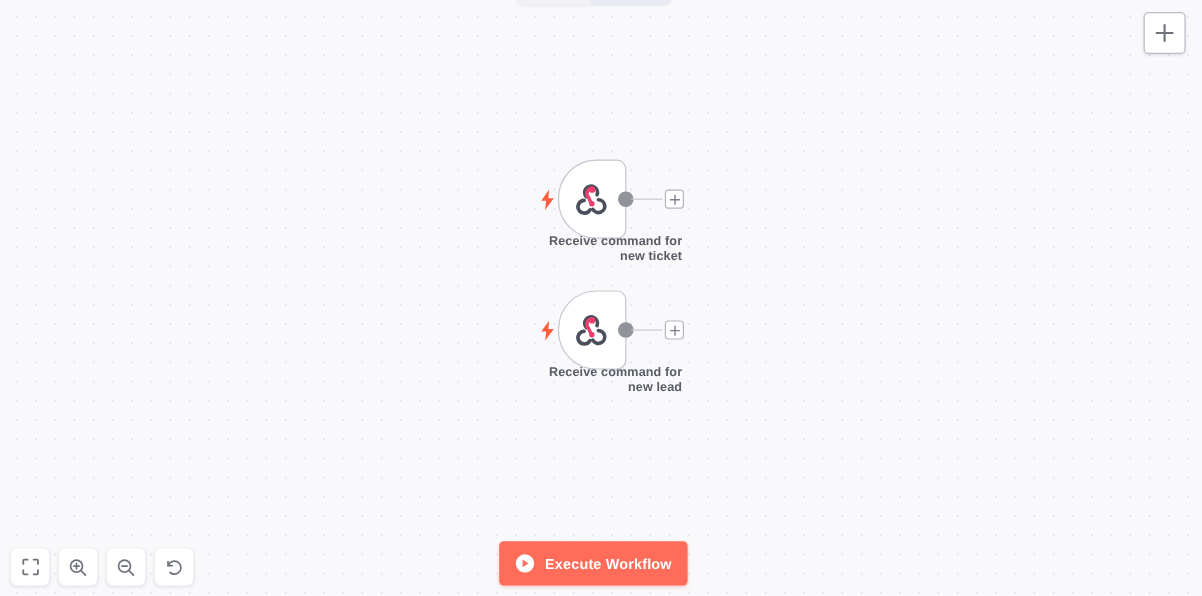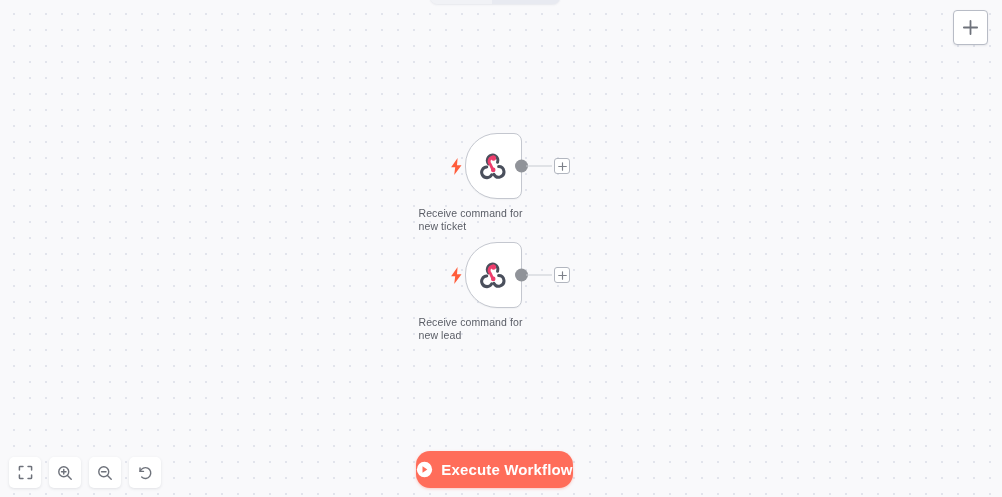--- a/index.html
+++ b/index.html
@@ -98,28 +98,28 @@
     width:16px; height:16px;
     background:#ffffff;
     border:1px solid #b2b6bf;
     border-radius:3px;
     cursor:pointer;
     display:flex; align-items:center; justify-content:center;
   }
 
   .node-label {
     position:absolute;
-    left:50%; top:74px;
+    left:50%; top:62px;
     transform:translateX(-50%);
     width:150px;
-    text-align:left;
+    text-align:right;
     font-size:10.5px;
     line-height:13px;
     color:#5a5d66;
-    font-weight:400;
+    font-weight:700;
     letter-spacing:.1px;
     white-space:pre-line;
     pointer-events:none;
   }
 
   
   .zoom-bar {
     position:absolute;
     left:9px; bottom:9px;
     display:flex;
@@ -135,24 +135,24 @@
   }
   .zoom-btn svg { display:block; }
 
   
   .exec-btn {
     position:absolute;
     left:416px; bottom:9px;
     width:157px; height:37px;
     background:#ff6d5a;
     border:none;
-    border-radius:14px;
+    border-radius:4px;
     color:#ffffff;
     font-family:"Liberation Sans", sans-serif;
-    font-size:15px;
+    font-size:12px;
     font-weight:700;
     letter-spacing:.15px;
     cursor:pointer;
     display:flex; align-items:center; justify-content:center;
     gap:8px;
     box-shadow:0 1px 3px rgba(255,109,90,.35);
   }
   .exec-btn svg { display:block; flex:0 0 auto; }
 </style>
 </head>

